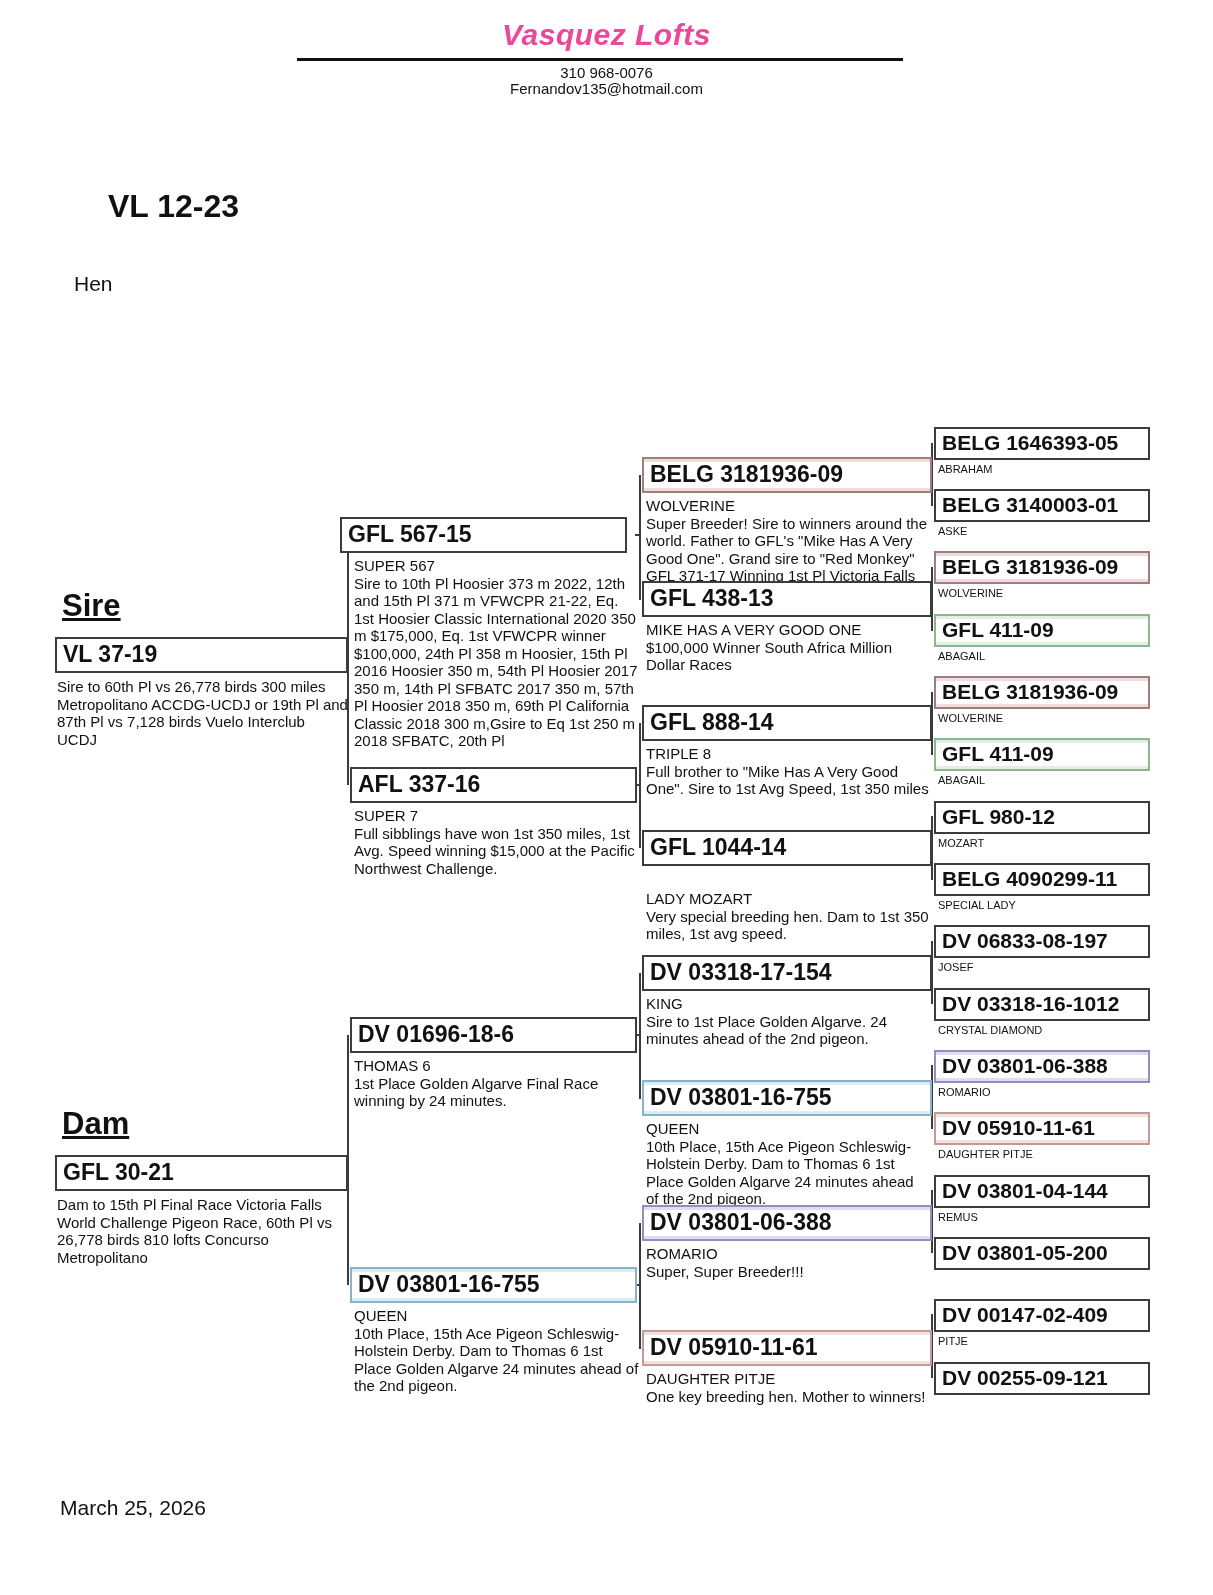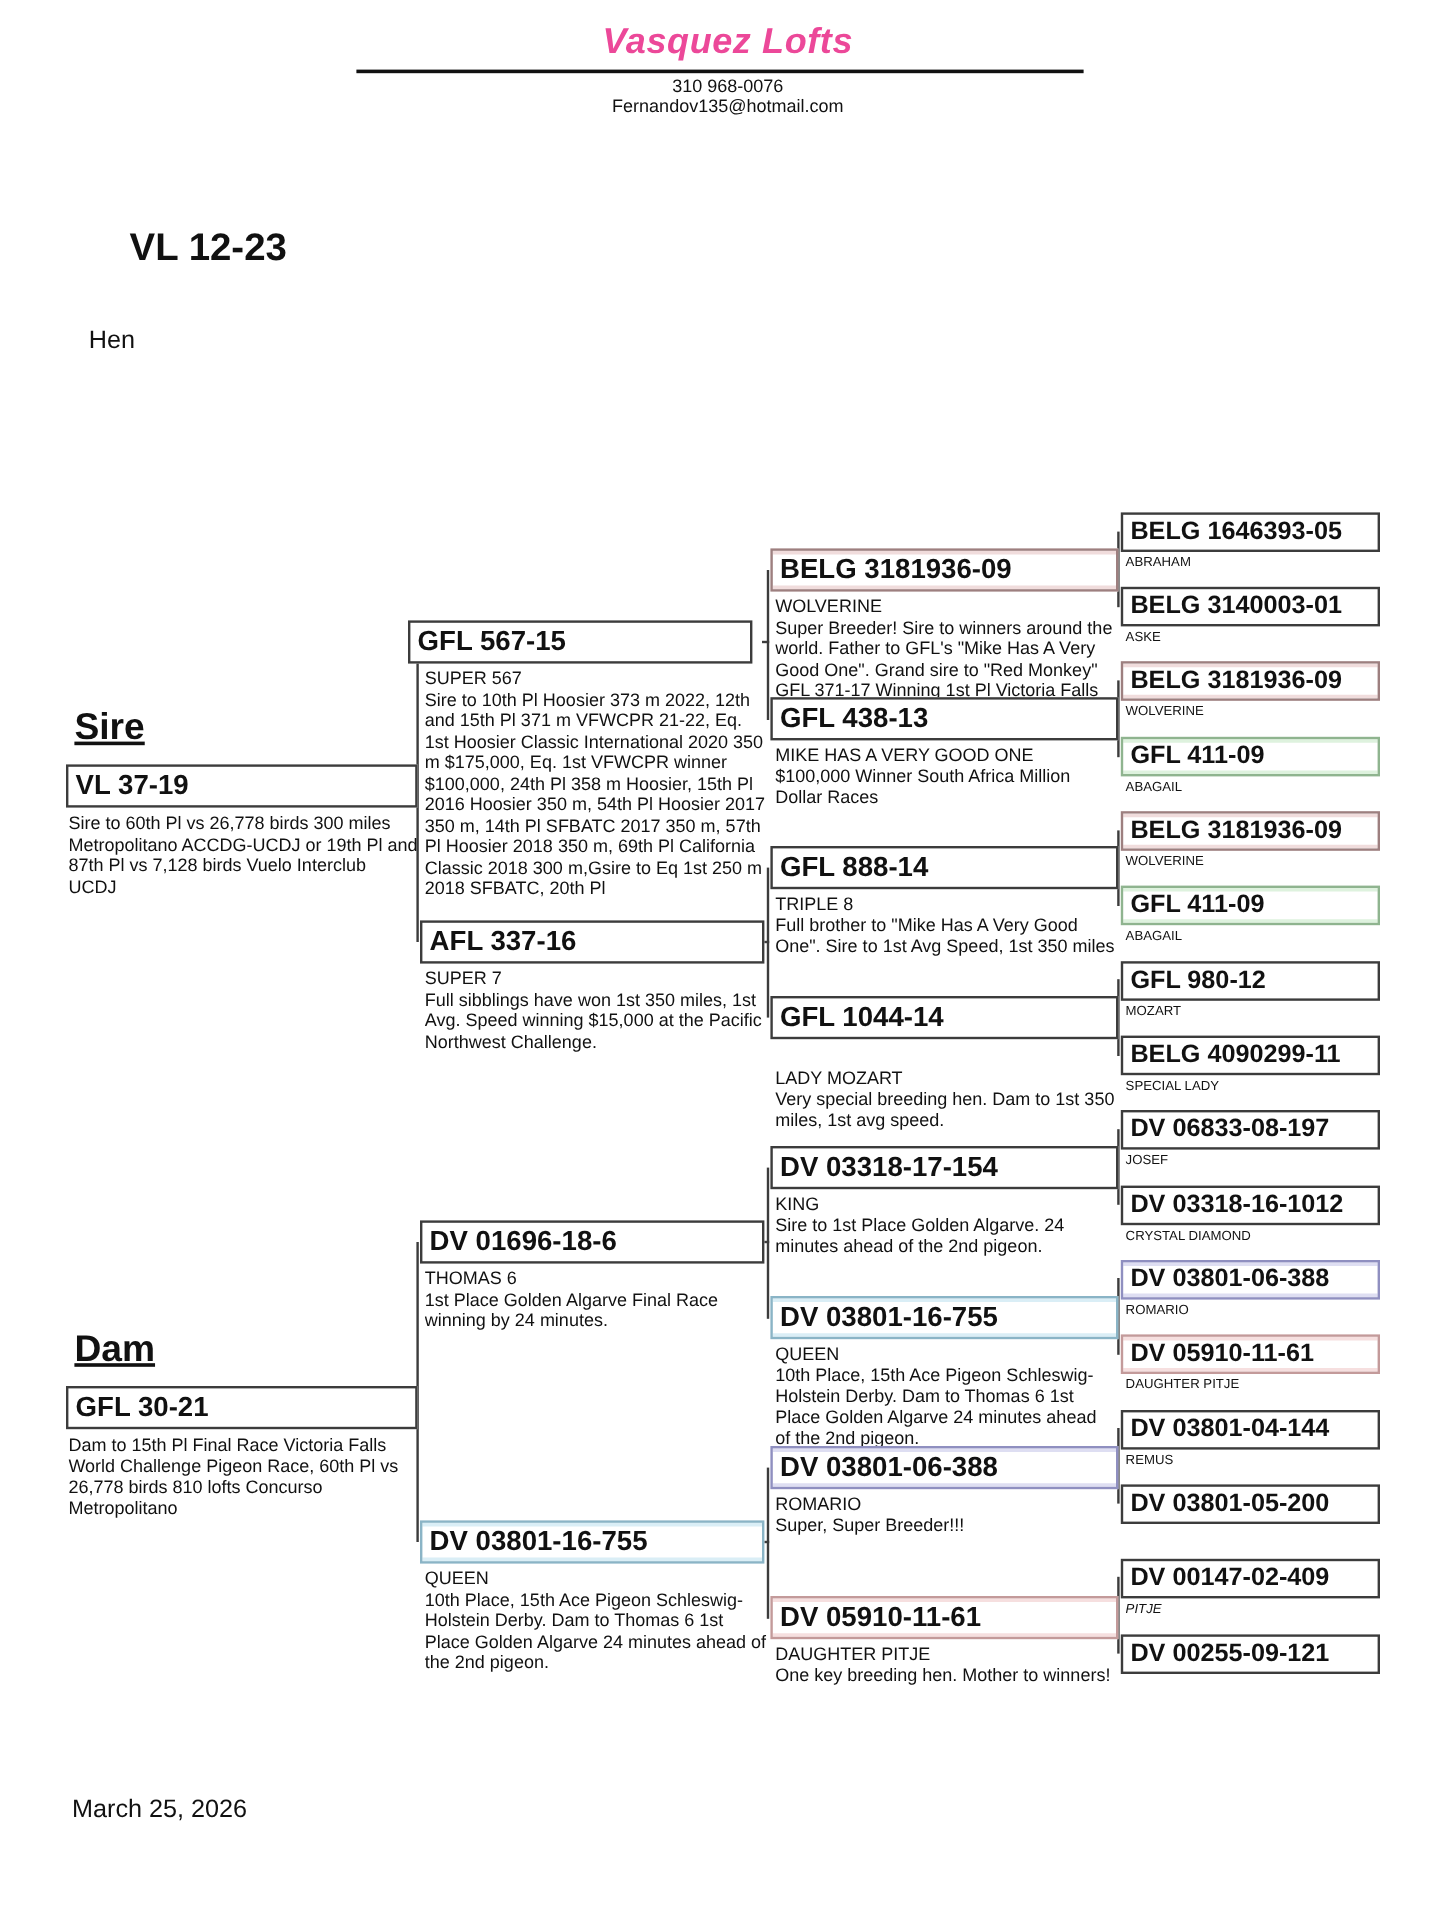--- a/index.html
+++ b/index.html
@@ -176,19 +176,19 @@
 
   <div class="hbox g4 tint-rose" style="left:934px;top:1112px;width:216px;"><span>DV 05910-11-61</span></div>
   <div class="gname" style="left:938px;top:1148px;">DAUGHTER PITJE</div>
 
   <div class="hbox g4" style="left:934px;top:1175px;width:216px;"><span>DV 03801-04-144</span></div>
   <div class="gname" style="left:938px;top:1211px;">REMUS</div>
 
   <div class="hbox g4" style="left:934px;top:1237px;width:216px;"><span>DV 03801-05-200</span></div>
 
   <div class="hbox g4" style="left:934px;top:1299px;width:216px;"><span>DV 00147-02-409</span></div>
-  <div class="gname" style="left:938px;top:1335px;font-style:italic;">PITJE</div>
+  <div class="gname" style="left:938px;top:1335px;">PITJE</div>
 
   <div class="hbox g4" style="left:934px;top:1362px;width:216px;"><span>DV 00255-09-121</span></div>
 
   <div class="date-label">March 25, 2026</div>
 
 </div>
 
 </body></html>

